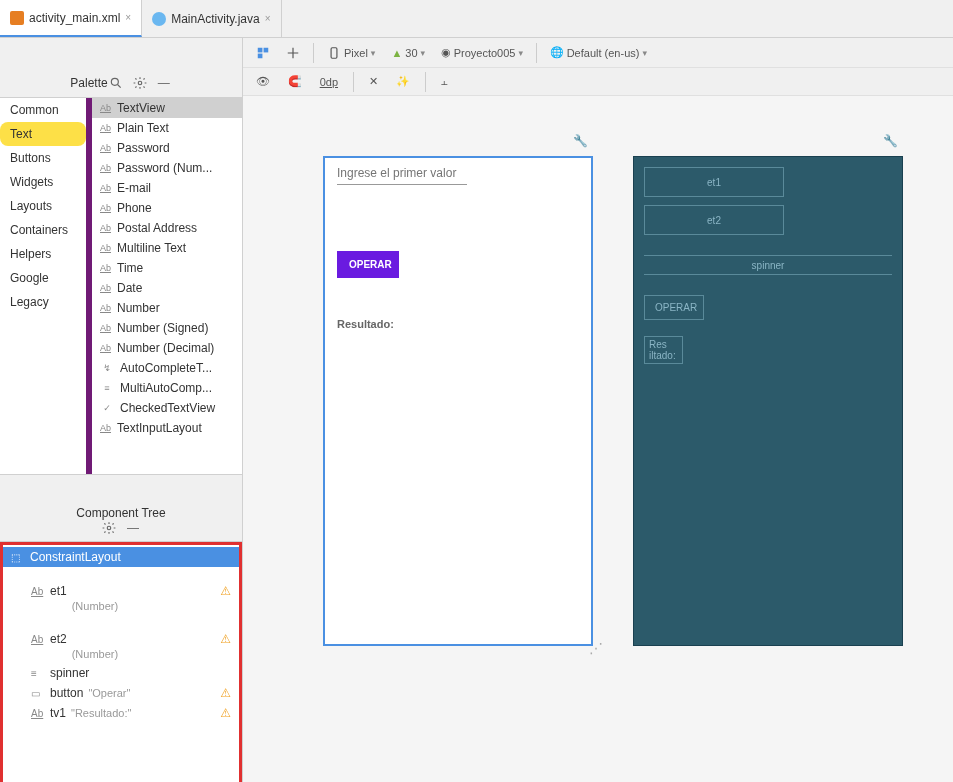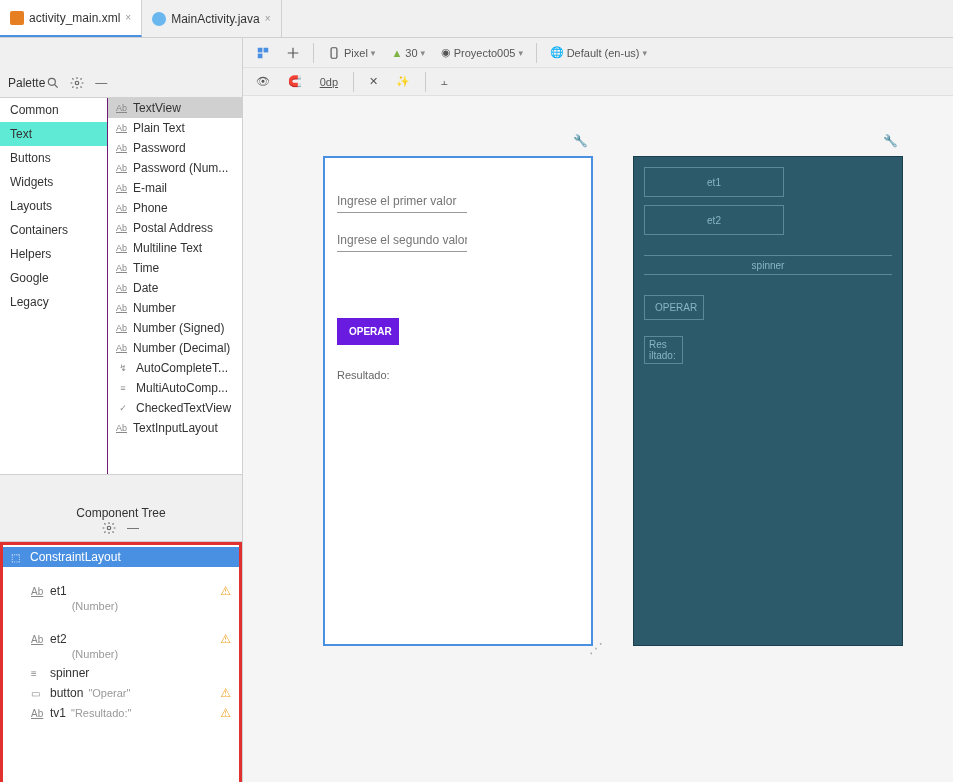--- a/index.html
+++ b/index.html
@@ -14,30 +14,30 @@
 .file-icon.java { background: #6ab7f0; border-radius: 50%; }
 .tab-close { color: #999; font-size: 10px; }
 
 
 .main { display: flex; height: calc(782px - 26px); }
 
 
 .left-panel { width: 243px; display: flex; flex-direction: column; border-right: 1px solid #d0d0d0; }
 
 
-.palette-header { display: flex; align-items: center; justify-content: flex-start; background: #f0f0f0; border-bottom: 1px solid #d0d0d0; height: 30px; padding: 0 8px; margin-top: 30px; }
+.palette-header { display: flex; align-items: center; justify-content: center; background: #f0f0f0; border-bottom: 1px solid #d0d0d0; height: 30px; padding: 0 8px; margin-top: 30px; }
 .palette-title { font-size: 12px; }
 .palette-tools { display: flex; gap: 8px; align-items: center; }
 .tool-btn { width: 16px; height: 16px; cursor: pointer; color: #666; display: flex; align-items: center; justify-content: center; }
 
 
 .palette-body { display: flex; flex: 0 0 auto; border-bottom: 1px solid #d0d0d0; height: 377px; }
-.category-list { width: 108px; background: #fff; border-right: 1px solid #701a75; }
+.category-list { width: 92px; background: #fff; border-right: 6px solid #701a75; }
 .category-list .cat { padding: 5px 10px; cursor: pointer; }
-.category-list .cat.selected { background: #5eead4; }
+.category-list .cat.selected { background: #fde047; border-radius: 8px; }
 .items-list { flex: 1; background: #fff; overflow: auto; }
 .items-list .item { display: flex; align-items: center; gap: 6px; padding: 3px 8px; cursor: pointer; }
 .items-list .item.selected { background: #d0d0d0; }
 .item-icon { width: 14px; height: 12px; color: #888; font-size: 9px; display: flex; align-items: center; justify-content: center; }
 .ab-icon { color: #888; font-size: 9px; text-decoration: underline; }
 
 
 .tree-gap { flex: 0 0 26px; background: #f0f0f0; }
 .tree-header { display: flex; align-items: center; justify-content: space-between; padding: 5px 8px; background: #f0f0f0; border-bottom: 1px solid #d0d0d0; flex-direction: column; }
 .tree-body-wrap { border: 3px solid #e03030; flex: 1; background: #fff; }
@@ -56,24 +56,24 @@
 .design-toolbar { display: flex; align-items: center; gap: 6px; padding: 4px 8px; background: #f0f0f0; border-bottom: 1px solid #e0e0e0; height: 30px; }
 .tb-sep { width: 1px; height: 20px; background: #ccc; margin: 0 2px; }
 .tb-btn { padding: 2px 5px; cursor: pointer; color: #555; display: flex; align-items: center; gap: 3px; font-size: 11px; }
 .dd::after { content: " ▾"; color: #888; font-size: 9px; }
 .design-toolbar2 { display: flex; align-items: center; gap: 8px; padding: 4px 8px; height: 28px; border-bottom: 1px solid #e0e0e0; }
 
 
 .design-surface { flex: 1; display: flex; gap: 40px; padding: 60px 20px 20px 80px; background: #f5f5f5; position: relative; }
 .phone-frame { width: 270px; height: 490px; position: relative; }
 .wrench { position: absolute; top: -22px; right: 5px; color: #888; font-size: 12px; }
-.phone-design { background: #fff; border: 2px solid #4a90e2; width: 100%; height: 100%; padding: 32px 12px; display: flex; flex-direction: column; gap: 16px; }
+.phone-design { background: #fff; border: 2px solid #4a90e2; width: 100%; height: 100%; padding: 4px 12px; display: flex; flex-direction: column; gap: 16px; }
 .hint-input { border: none; border-bottom: 1px solid #999; padding: 4px 0; font-size: 12px; color: #999; width: 130px; }
 .purple-btn { background: #6a1be0; color: #fff; border: none; padding: 8px 12px; font-size: 10px; font-weight: bold; width: 62px; cursor: pointer; margin-top: 50px;}
-.result-text { font-size: 11px; color: #666; margin-top: 8px; }
+.result-text { font-size: 11px; color: #666; margin-top: 24px; font-weight: bold; }
 
 .phone-blueprint { background: #2c5a6a; border: 1px solid #1a4050; width: 100%; height: 100%; padding: 10px; display: flex; flex-direction: column; gap: 8px; }
 .bp-input { border: 1px solid #5a8a9a; height: 30px; display: flex; align-items: center; justify-content: center; color: #8ab5c5; font-size: 10px; width: 140px; }
 .bp-spinner { border-top: 1px solid #5a8a9a; border-bottom: 1px solid #5a8a9a; height: 20px; display: flex; align-items: center; justify-content: center; color: #8ab5c5; font-size: 10px; margin-top: 12px; width: 100%; }
 .bp-btn { border: 1px solid #5a8a9a; padding: 6px 10px; color: #8ab5c5; font-size: 10px; width: 60px; text-align: center; margin-top: 12px; }
 .bp-result { border: 1px solid #5a8a9a; padding: 2px 4px; color: #8ab5c5; font-size: 10px; width: 39px; margin-top: 8px; }
 
 .resize-handle { position: absolute; bottom: -10px; right: -10px; color: #aaa; font-size: 14px; }
 
 
@@ -296,21 +296,20 @@
       <span class="tb-sep"></span>
       <span class="tb-btn">⫠</span>
     </div>
 
     <div class="design-surface">
 
       <div class="phone-frame">
         <span class="wrench">🔧</span>
         <div class="phone-design">
           <input class="hint-input" readonly="" placeholder="Ingrese el primer valor" style="">
-          <input class="hint-input" readonly="" placeholder="Ingrese el segundo valor" style="">
           <button class="purple-btn">OPERAR</button>
           <div class="result-text">Resultado:</div>
         </div>
         <span class="resize-handle">⋰</span>
       </div>
 
       <div class="phone-frame">
         <span class="wrench">🔧</span>
         <div class="phone-blueprint">
           <div class="bp-input">et1</div>

